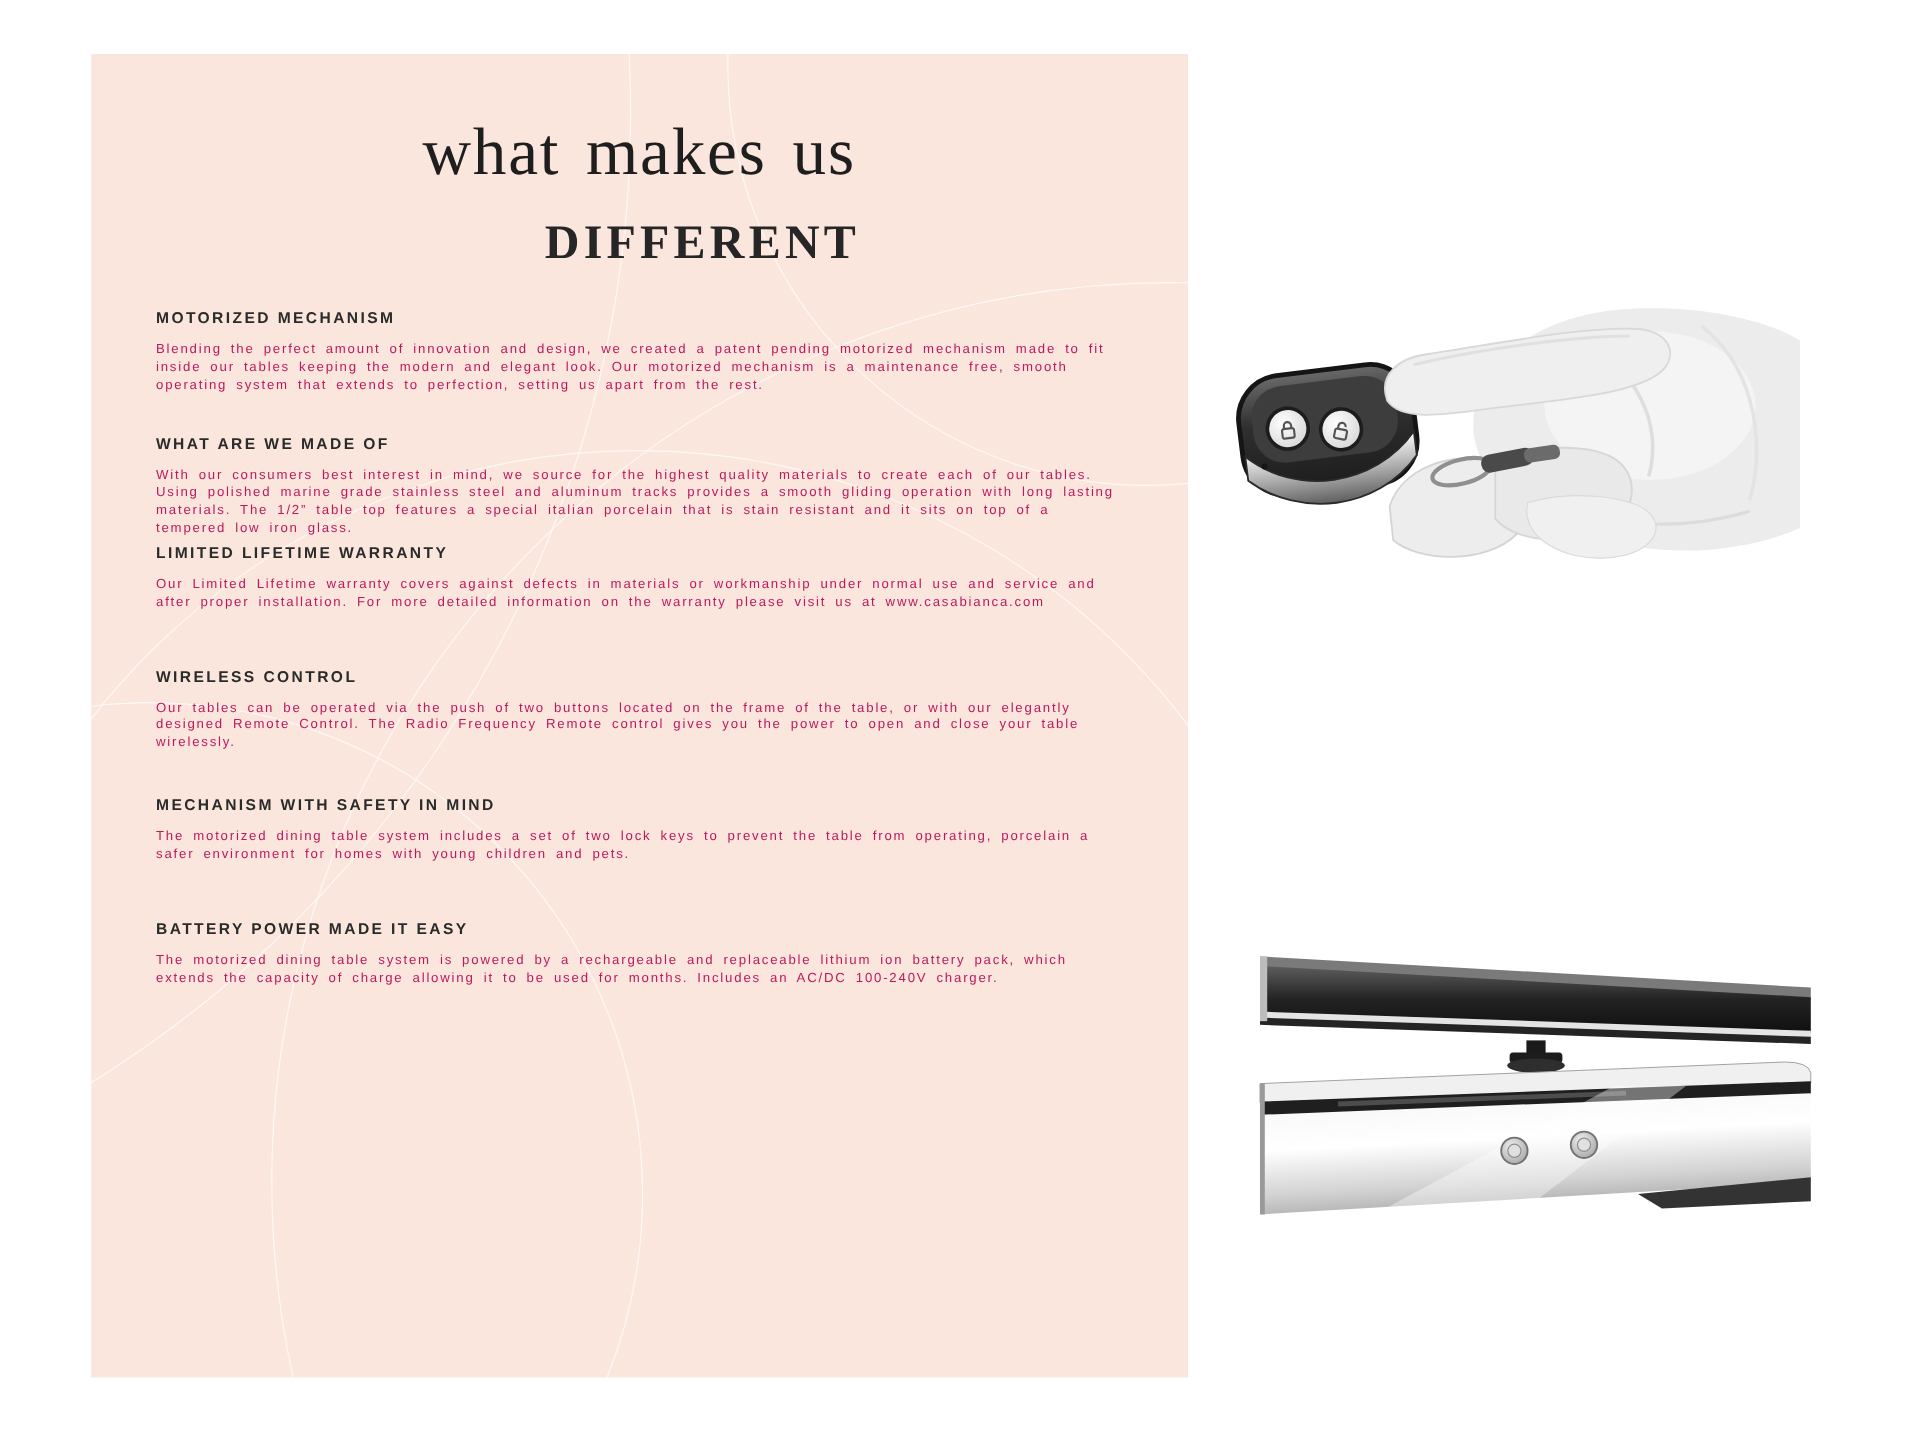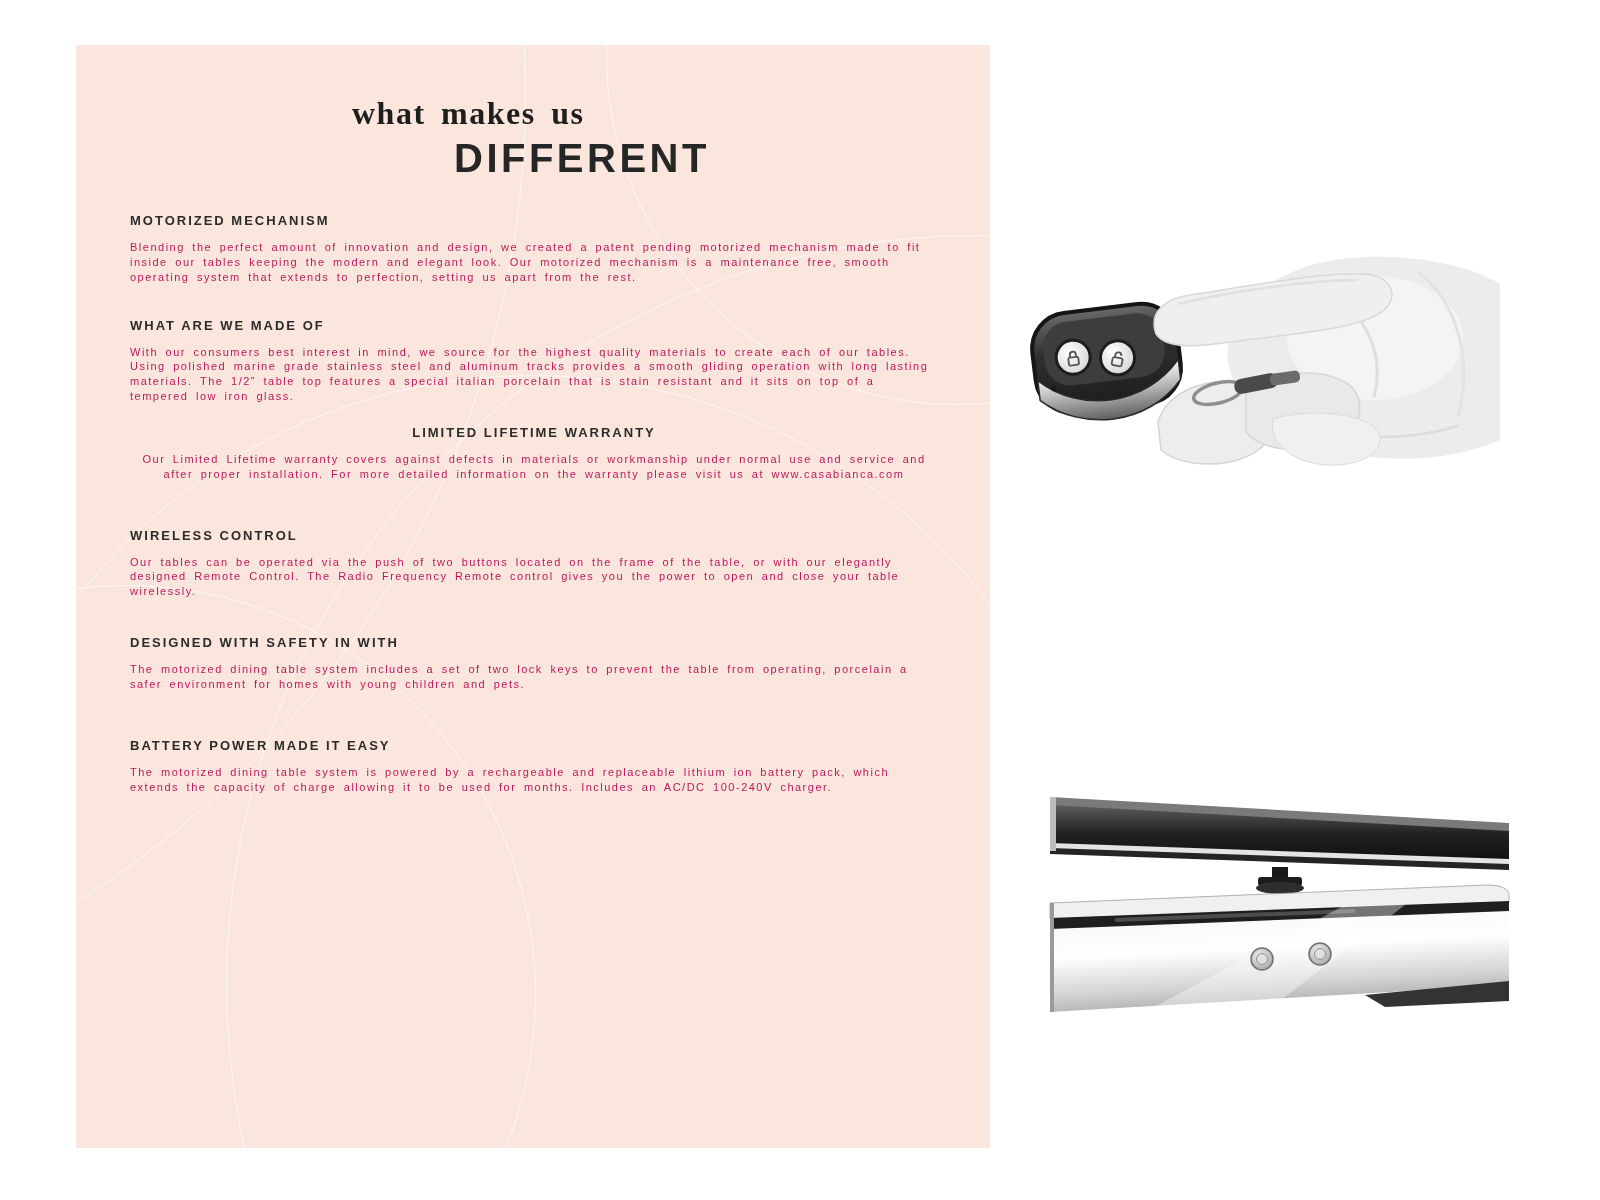--- a/index.html
+++ b/index.html
@@ -19,30 +19,30 @@
   .deco.c1 { width: 700px;  height: 700px;  left: 530px;  top: -340px; }
   .deco.c2 { width: 1150px; height: 1150px; left: -120px; top: 330px; }
   .deco.c3 { width: 820px;  height: 820px;  left: -360px; top: 540px; }
   .deco.c4 { width: 1500px; height: 1500px; left: 150px;  top: 190px; }
   .deco.c5 { width: 1900px; height: 1900px; left: -1450px; top: -900px; }
 
   .title { position: relative; padding-top: 50px; }
   .title-serif {
     margin-left: 276px;
     font-family: "Liberation Serif", serif;
-    font-size: 32px;
-    font-weight: 700;
+    font-size: 56px;
+    font-weight: 400;
     letter-spacing: 1.5px;
     word-spacing: 6px;
     color: #1e1e1e;
   }
   .title-bold {
     margin-left: 378px;
-    margin-top: 4px;
-    font-family: Liberation Sans, sans-serif;
+    margin-top: 19px;
+    font-family: Liberation Serif, serif;
     font-size: 40px;
     font-weight: 700;
     letter-spacing: 3.5px;
     color: #262626;
   }
 
   .sections { position: relative; margin: 32px 48px 0 54px; }
   .section { max-width: 808px; }
   .section h3 {
     font-size: 13px;
@@ -52,21 +52,21 @@
   }
   .section p {
     margin-top: 12px;
     font-size: 11px;
     line-height: 1.35;
     letter-spacing: 1.5px;
     word-spacing: 3px;
     color: #be185d;
   }
   .section:nth-of-type(2) { margin-top: 33px; }
-  .section:nth-of-type(3) { margin-top: 21px; text-align: center; }
+  .section:nth-of-type(3) { margin-top: 5px; }
   .section:nth-of-type(4) { margin-top: 46px; }
   .section:nth-of-type(5) { margin-top: 36px; }
   .section:nth-of-type(6) { margin-top: 46px; }
 
   
   .photo { position: absolute; }
   .photo-remote { left: 1018px; top: 212px; width: 482px; height: 268px; }
   .photo-frame  { left: 1025px; top: 785px;  width: 488px; height: 240px; }
   .photo svg { display: block; width: 100%; height: 100%; }
 </style>
@@ -96,21 +96,21 @@
     </section>
     <section class="section">
       <h3>LIMITED LIFETIME WARRANTY</h3>
       <p>Our Limited Lifetime warranty covers against defects in materials or workmanship under normal use and service and after proper installation. For more detailed information on the warranty please visit us at www.casabianca.com</p>
     </section>
     <section class="section">
       <h3>WIRELESS CONTROL</h3>
       <p>Our tables can be operated via the push of two buttons located on the frame of the table, or with our elegantly designed Remote Control. The Radio Frequency Remote control gives you the power to open and close your table wirelessly.</p>
     </section>
     <section class="section">
-      <h3>DESIGNED WITH SAFETY IN WITH</h3>
+      <h3>MECHANISM WITH SAFETY IN MIND</h3>
       <p>The motorized dining table system includes a set of two lock keys to prevent the table from operating, porcelain a safer environment for homes with young children and pets.</p>
     </section>
     <section class="section">
       <h3>BATTERY POWER MADE IT EASY</h3>
       <p>The motorized dining table system is powered by a rechargeable and replaceable lithium ion battery pack, which extends the capacity of charge allowing it to be used for months. Includes an AC/DC 100-240V charger.</p>
     </section>
   </main>
 </div>
 
 <figure class="photo photo-remote">

